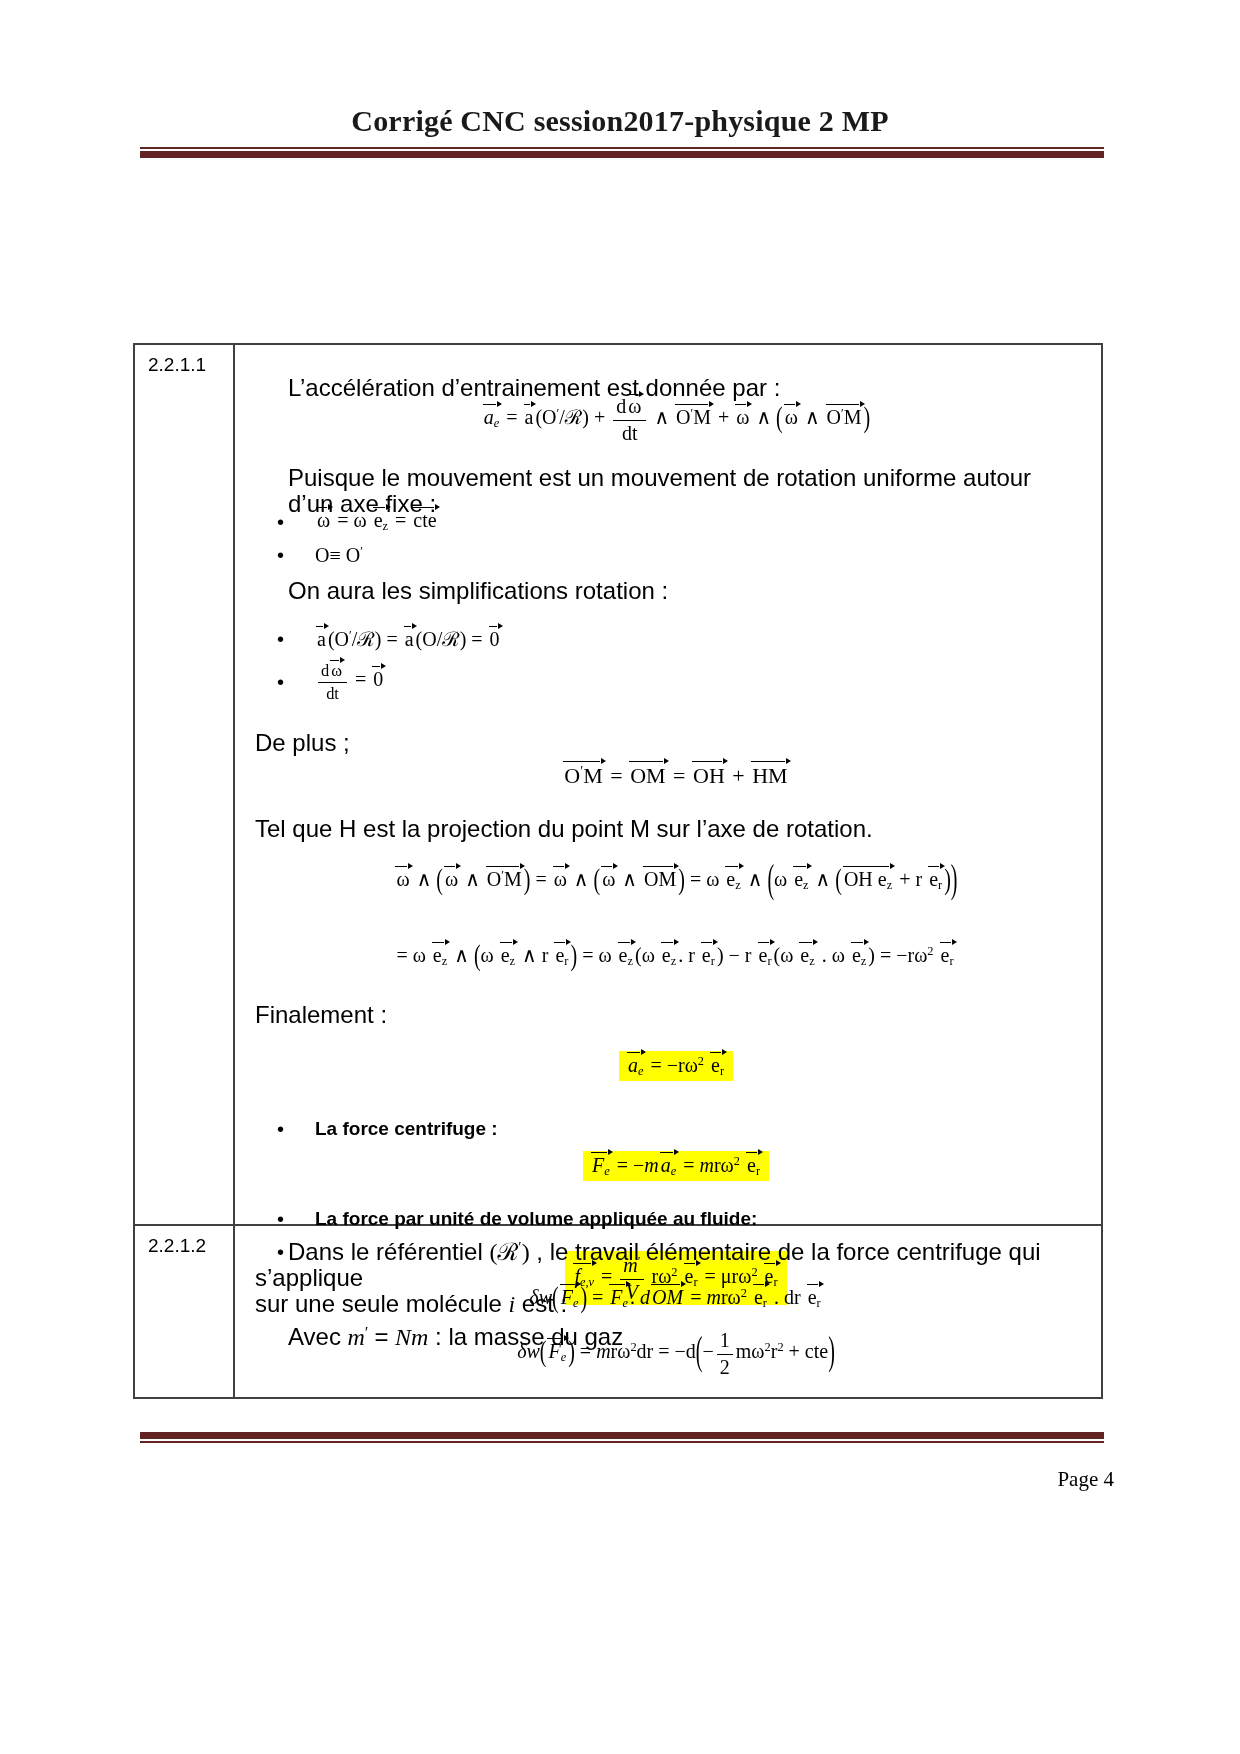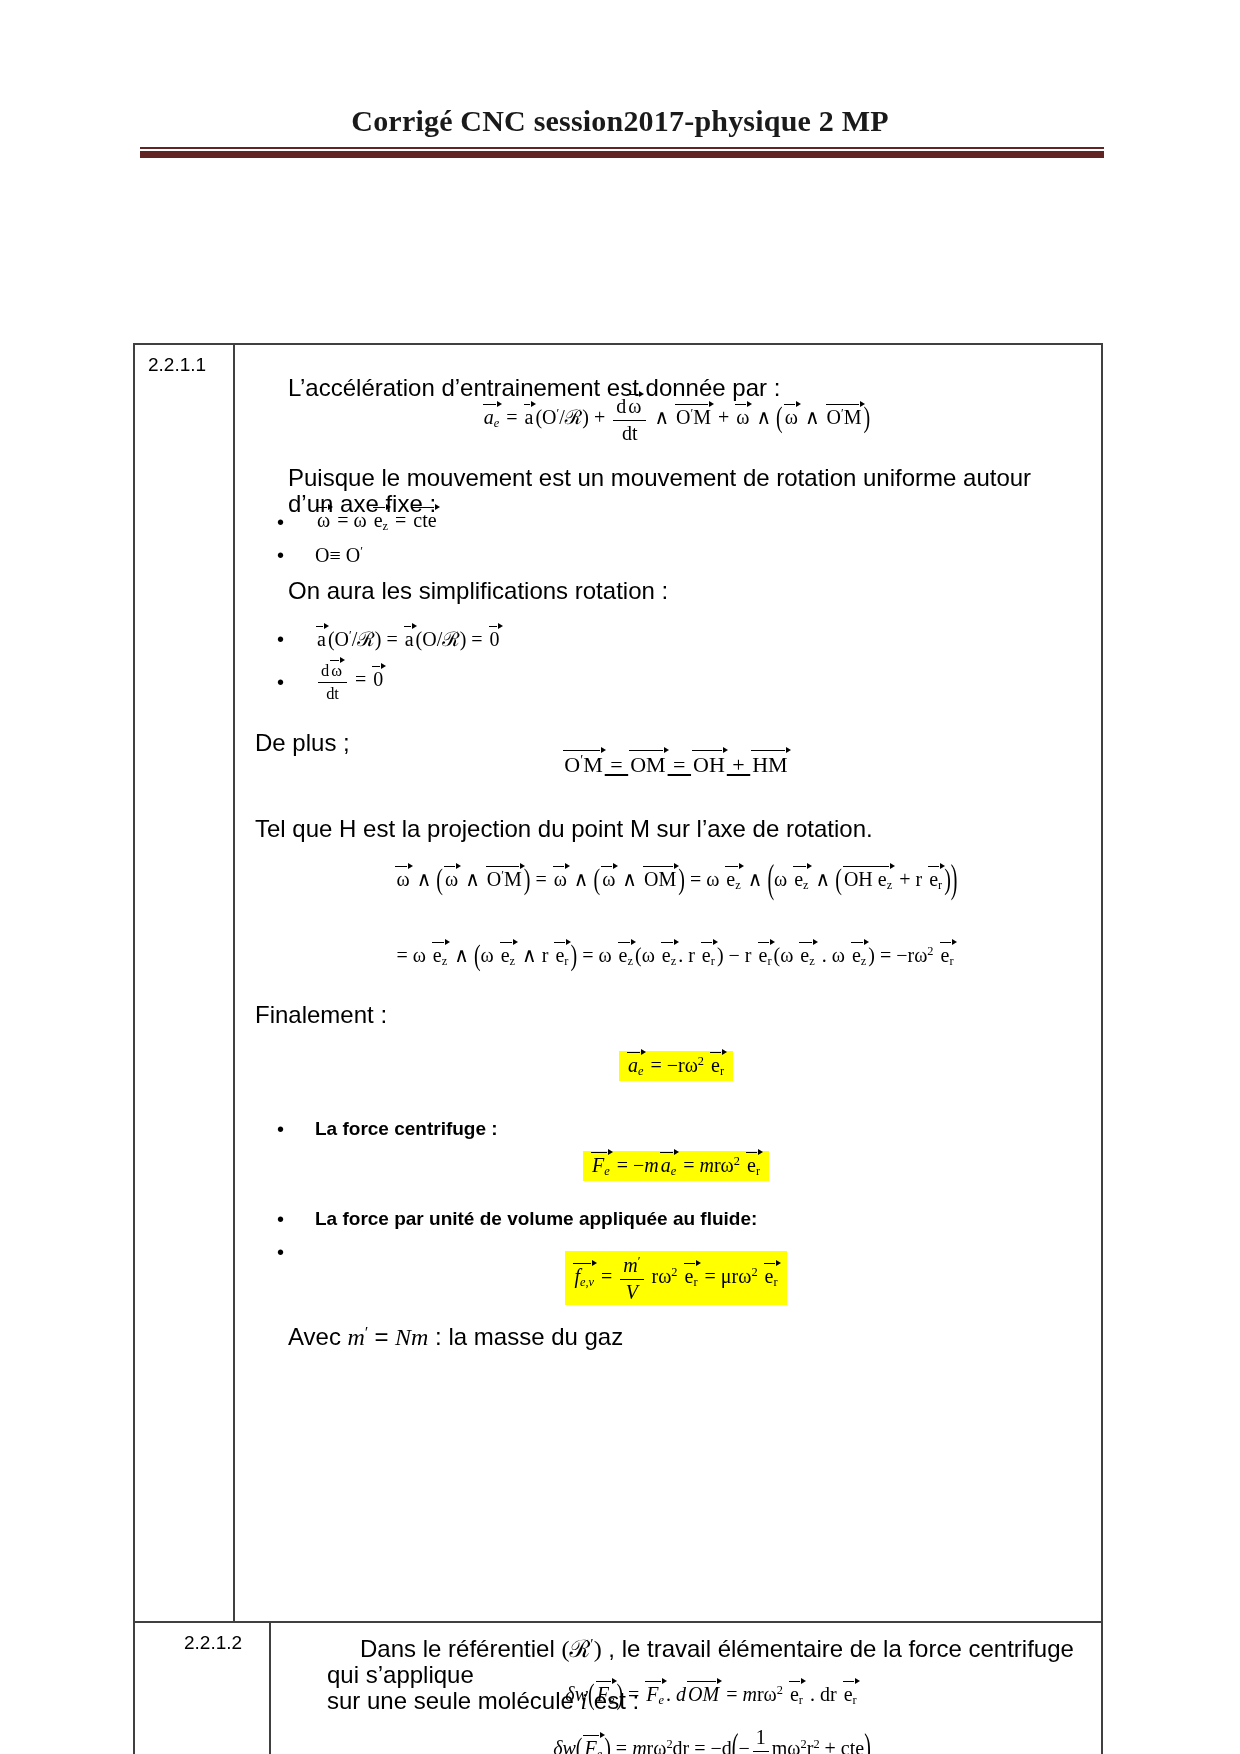--- a/index.html
+++ b/index.html
@@ -22,22 +22,22 @@
     margin:185px 0 0 133px; width:970px;
     border:2px solid var(--tborder,#404040);
   }
   .sec-row { display:flex; }
   .sec-row + .sec-row { border-top:2px solid var(--tborder,#404040); }
   .id-cell {
     width:100px; flex:none; border-right:2px solid var(--tborder,#404040);
     padding:9px 0 0 13px; font-size:19px; color:#000;
   }
   .content-cell { position:relative; flex:1; }
-  .sec-row.r0 .content-cell, .sec-row.r0 .id-cell { height:1276px; }
-  .sec-row.r1 .content-cell, .sec-row.r1 .id-cell { height:150px;margin-left:36px; }
+  .sec-row.r0 .content-cell, .sec-row.r0 .id-cell { height:879px; }
+  .sec-row.r1 .content-cell, .sec-row.r1 .id-cell { height:171px; }
   
   .para {
     position:absolute; left:20px; right:20px;
     font-size:24px; line-height:26px; color:#000;
   }
   .para.ind1 { left:53px; }
   .para.indt { left:20px; text-indent:33px; }
   .para i, .ser { font-family:"Liberation Serif","DejaVu Serif",serif; }
   
   .fm { font-family:"Liberation Serif","DejaVu Serif",serif; }
@@ -103,21 +103,21 @@
           <div class="bullet-item">
             <span class="dot">•</span>
             <span class="fm bl-fm"><span class="v">a</span>(O<sup>′</sup>/ℛ) = <span class="v">a</span>(O/ℛ) = <span class="v">0</span></span>
           </div>
           <div class="bullet-item">
             <span class="dot">•</span>
             <span class="fm bl-fm"><span class="fr sm"><span class="nu">d<span class="v">ω</span></span><span class="de">dt</span></span> = <span class="v">0</span></span>
           </div>
         </div>
         <div class="para" style="top: 385px;">De plus ;</div>
-        <div class="formula fm f-lg" style="top: 407px; text-decoration: underline;"><span class="v">O<sup>′</sup>M</span> = <span class="v">OM</span> = <span class="v">OH</span> + <span class="v">HM</span></div>
+        <div class="formula fm f-lg" style="top: 418px;"><span class="v">O<sup>′</sup>M</span> = <span class="v">OM</span> = <span class="v">OH</span> + <span class="v">HM</span></div>
         <div class="para" style="top: 471px;">Tel que H est la projection du point M sur l’axe de rotation.</div>
         <div class="formula fm" style="top: 522px;"><span class="v">ω</span> ∧ <span class="bp1">(</span><span class="v">ω</span> ∧ <span class="v">O<sup>′</sup>M</span><span class="bp1">)</span> = <span class="v">ω</span> ∧ <span class="bp1">(</span><span class="v">ω</span> ∧ <span class="v">OM</span><span class="bp1">)</span> = ω <span class="v">e<sub>z</sub></span> ∧ <span class="bp2">(</span>ω <span class="v">e<sub>z</sub></span> ∧ <span class="bp1">(</span><span class="v">OH e<sub>z</sub></span> + r <span class="v">e<sub>r</sub></span><span class="bp1">)</span><span class="bp2">)</span></div>
         <div class="formula fm" style="top: 598px;">= ω <span class="v">e<sub>z</sub></span> ∧ <span class="bp1">(</span>ω <span class="v">e<sub>z</sub></span> ∧ r <span class="v">e<sub>r</sub></span><span class="bp1">)</span> = ω <span class="v">e<sub>z</sub></span>(ω <span class="v">e<sub>z</sub></span>. r <span class="v">e<sub>r</sub></span>) − r <span class="v">e<sub>r</sub></span>(ω <span class="v">e<sub>z</sub></span> . ω <span class="v">e<sub>z</sub></span>) = −rω<sup>2</sup> <span class="v">e<sub>r</sub></span></div>
         <div class="para" style="top: 657px;">Finalement :</div>
         <div class="formula fm" style="top: 706px;"><span class="hl"><span class="v"><i>a</i><sub><i>e</i></sub></span> = −rω<sup>2</sup> <span class="v">e<sub>r</sub></span></span></div>
         <div class="bullets" style="top: 772px;">
           <div class="bullet-item">
             <span class="dot">•</span>
             <span class="bl-b">La force centrifuge :</span>
           </div>

